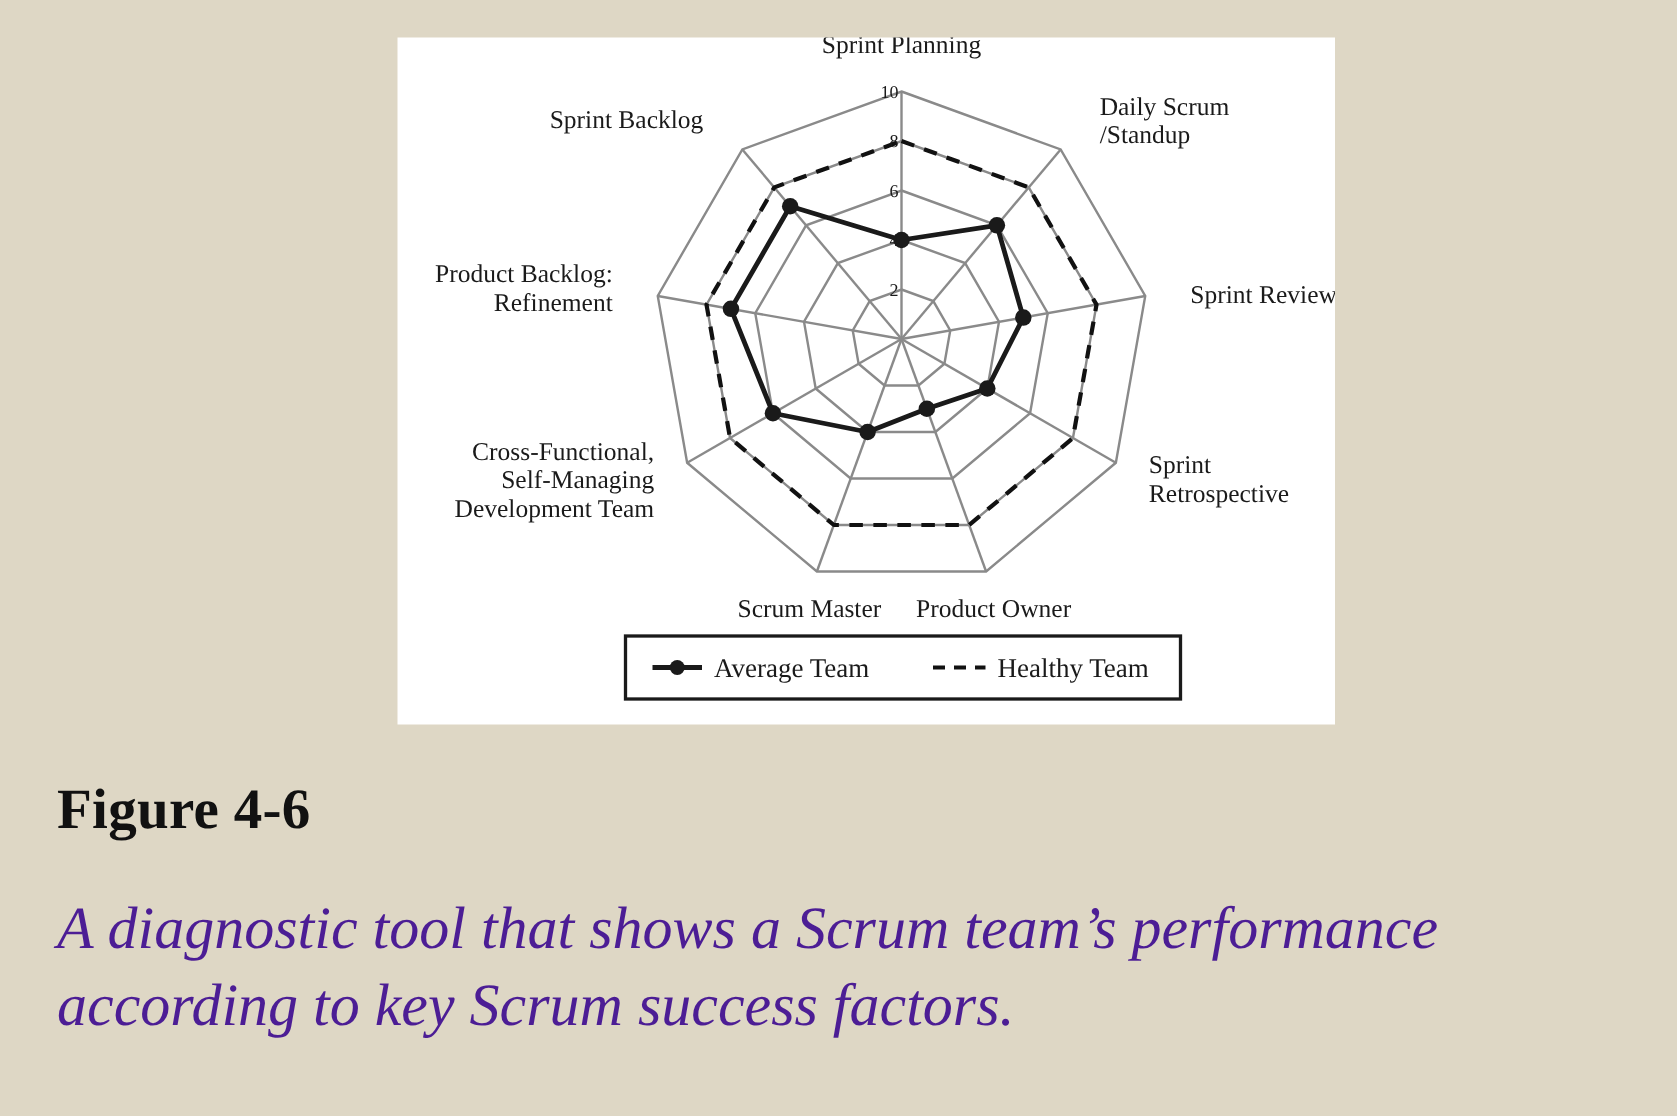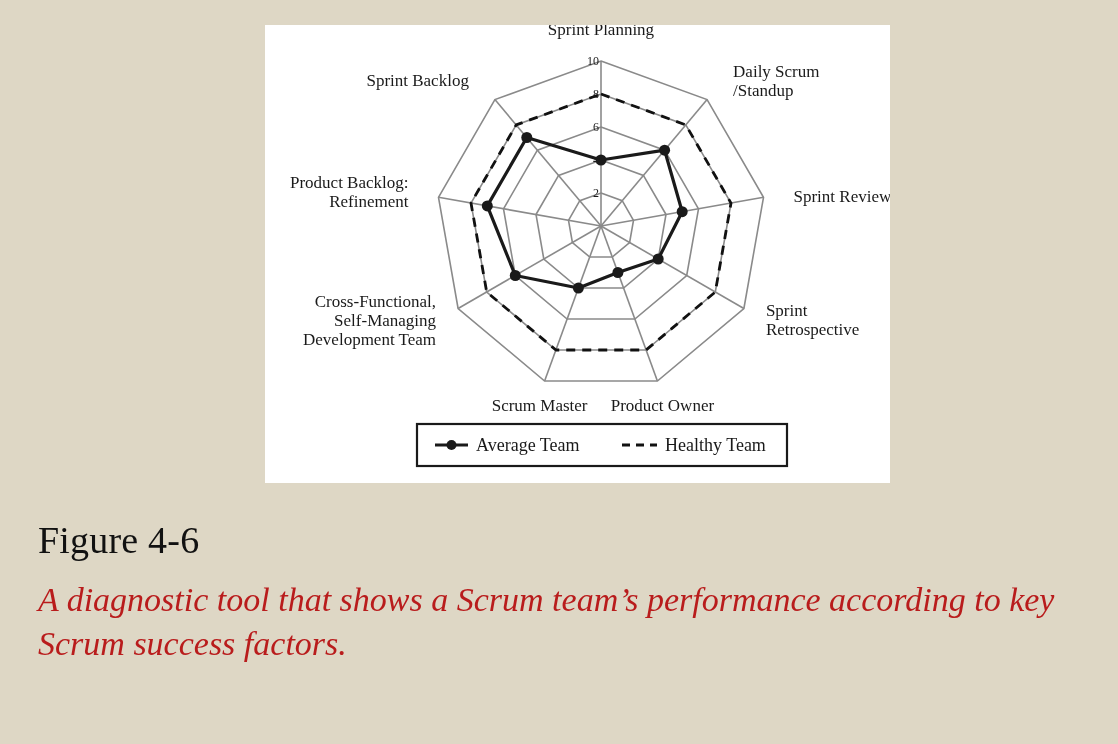--- a/index.html
+++ b/index.html
@@ -71,32 +71,32 @@
     stroke-width: 2.2;
   }
   #caption {
     position: absolute;
     left: 38px;
     top: 518px;
     width: 1050px;
   }
   #figure-number {
     font-family: "Liberation Serif", serif;
-    font-weight: normal;
+    font-weight: bold;
     font-size: 38px;
     color: #111111;
-    margin: 0 0 16px 0;
+    margin: 0 0 31px 0;
     letter-spacing: 0.2px;
   }
   #caption-text {
     font-family: "Liberation Serif", serif;
     font-style: italic;
-    font-size: 34px;
+    font-size: 40px;
     line-height: 1.28;
-    color: #b91c1c;
+    color: #4c1d95;
     margin: 0;
     max-width: 1035px;
   }
 </style>
 </head>
 <body>
 
 <div id="figure-panel">
   <svg id="radar-svg" width="625" height="458" viewBox="0 0 625 458">
 

